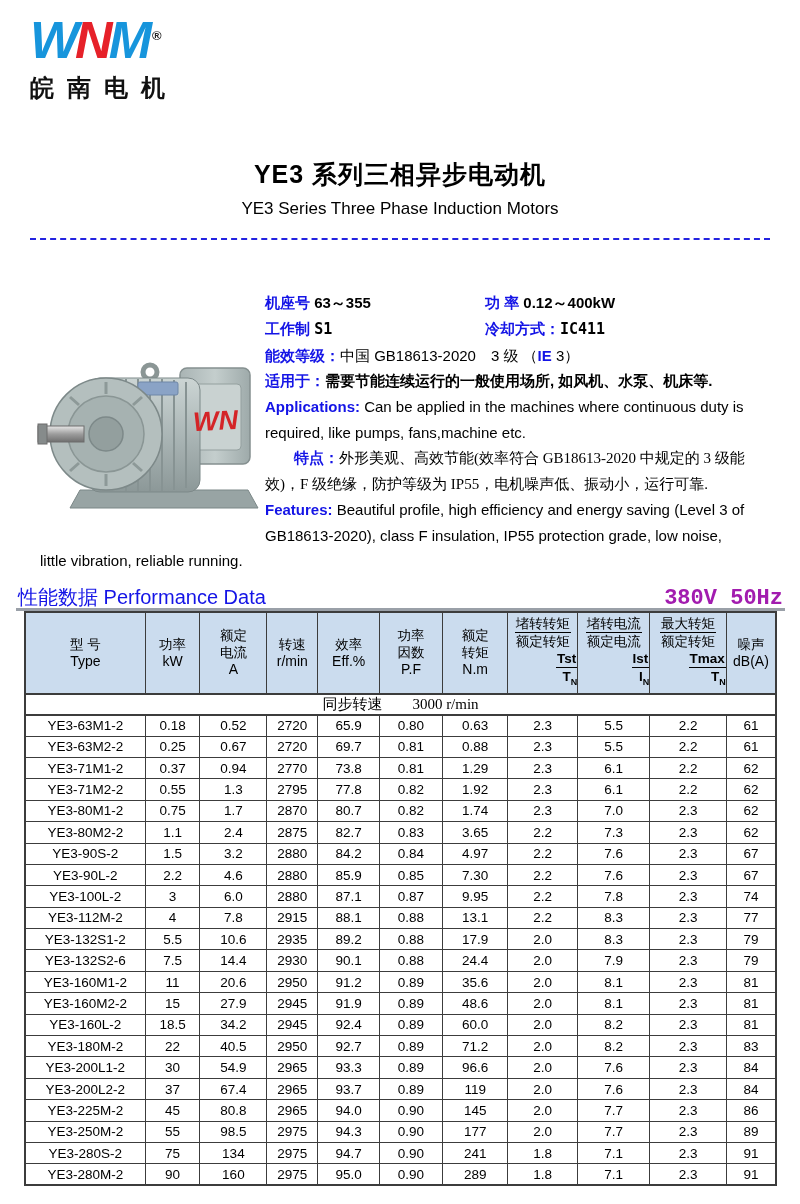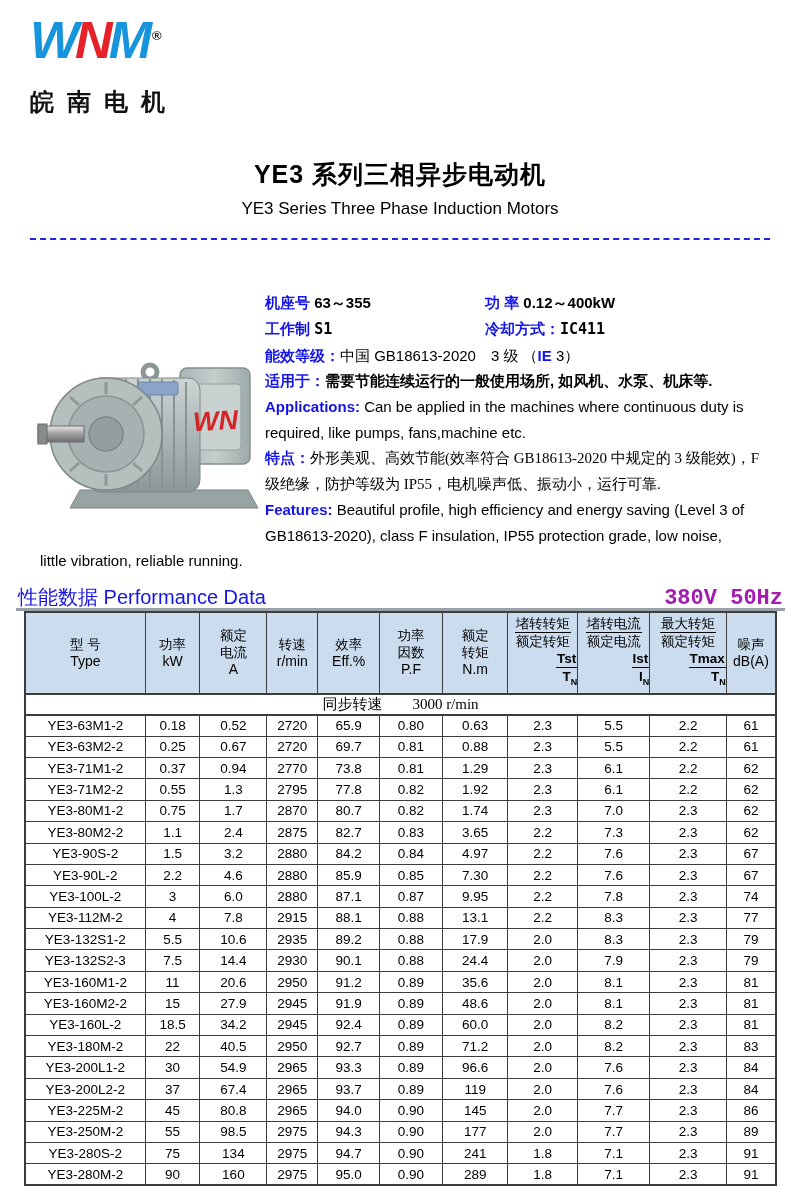--- a/index.html
+++ b/index.html
@@ -8,21 +8,21 @@
     position:relative; width:800px; height:1204px; margin:0 auto;
     background:#ffffff; overflow:hidden;
     font-family:"Liberation Sans", sans-serif; color:#000;
   }
   
   .logo { position:absolute; top:14px; left:30px; }
   .logo-wnm { font-style:italic; font-weight:900; font-size:52px; line-height:1; letter-spacing:-4px; }
   .logo-wnm .blue { color:#1795dc; }
   .logo-wnm .red  { color:#e62129; }
   .logo-reg { font-style:normal; font-size:13px; font-weight:700; color:#222; vertical-align:super; letter-spacing:0; margin-left:4px; }
-  .logo-cn { margin-top:20px; font-weight:700; font-size:24px; letter-spacing:13px; color:#111; white-space:nowrap; }
+  .logo-cn { margin-top:6px; font-weight:700; font-size:24px; letter-spacing:13px; color:#111; white-space:nowrap; }
   
   .title-block { position:absolute; top:158px; left:0; width:100%; text-align:center; }
   .title-cn { font-size:25px; font-weight:700; letter-spacing:1px; }
   .title-en { margin-top:8px; font-size:17px; font-weight:400; }
   .divider { position:absolute; top:238px; left:30px; width:740px; border-top:2px dashed #2323e0; }
   
   .intro { position:absolute; top:290px; left:30px; width:745px; display:flex; }
   .motor-figure { width:235px; flex:0 0 235px; padding-top:52px; }
   .specs { flex:1; font-size:15px; line-height:25.8px; }
   .lbl { color:#1414e6; font-weight:700; }
@@ -131,21 +131,21 @@
     <div class="specs">
       <div class="spec-grid">
         <div><span class="lbl">机座号</span> <span class="b">63～355</span></div>
         <div><span class="lbl">功 率</span> <span class="b">0.12～400kW</span></div>
         <div><span class="lbl">工作制</span> <span class="mono">S1</span></div>
         <div><span class="lbl">冷却方式：</span><span class="mono">IC411</span></div>
       </div>
       <div><span class="lbl">能效等级：</span><span>中国 GB18613-2020　3 级 （</span><span class="lbl">IE</span><span> 3）</span></div>
       <div><span class="lbl">适用于：</span><span class="b">需要节能连续运行的一般使用场所, 如风机、水泵、机床等.</span></div>
       <div><span class="lbl">Applications:</span><span> Can be applied in the machines where continuous duty is required, like pumps, fans,machine etc.</span></div>
-      <div class="serif-cn"><span class="lbl" style="font-family:Liberation Serif, serif;">特点：</span><span>外形美观、高效节能(效率符合 GB18613-2020 中规定的 3 级能效)，F 级绝缘，防护等级为 IP55，电机噪声低、振动小，运行可靠.</span></div>
+      <div class="serif-cn"><span class="lbl" style="font-family:Liberation Serif, serif;margin-left:29px;">特点：</span><span>外形美观、高效节能(效率符合 GB18613-2020 中规定的 3 级能效)，F 级绝缘，防护等级为 IP55，电机噪声低、振动小，运行可靠.</span></div>
       <div><span class="lbl">Features:</span><span> Beautiful profile, high efficiency and energy saving (Level 3 of GB18613-2020), class F insulation, IP55 protection grade, low noise,</span></div>
     </div>
   </div>
 
   <div class="cont-line">little vibration, reliable running.</div>
 
   <div class="perf-head">
     <div class="perf-title"><span class="cn">性能数据</span><span class="en"> Performance Data</span></div>
     <div class="perf-volt">380V 50Hz</div>
   </div>
@@ -365,21 +365,21 @@
           <td>2935</td>
           <td>89.2</td>
           <td>0.88</td>
           <td>17.9</td>
           <td>2.0</td>
           <td>8.3</td>
           <td>2.3</td>
           <td>79</td>
         </tr>
         <tr>
-          <td>YE3-132S2-3</td>
+          <td>YE3-132S2-6</td>
           <td>7.5</td>
           <td>14.4</td>
           <td>2930</td>
           <td>90.1</td>
           <td>0.88</td>
           <td>24.4</td>
           <td>2.0</td>
           <td>7.9</td>
           <td>2.3</td>
           <td>79</td>

